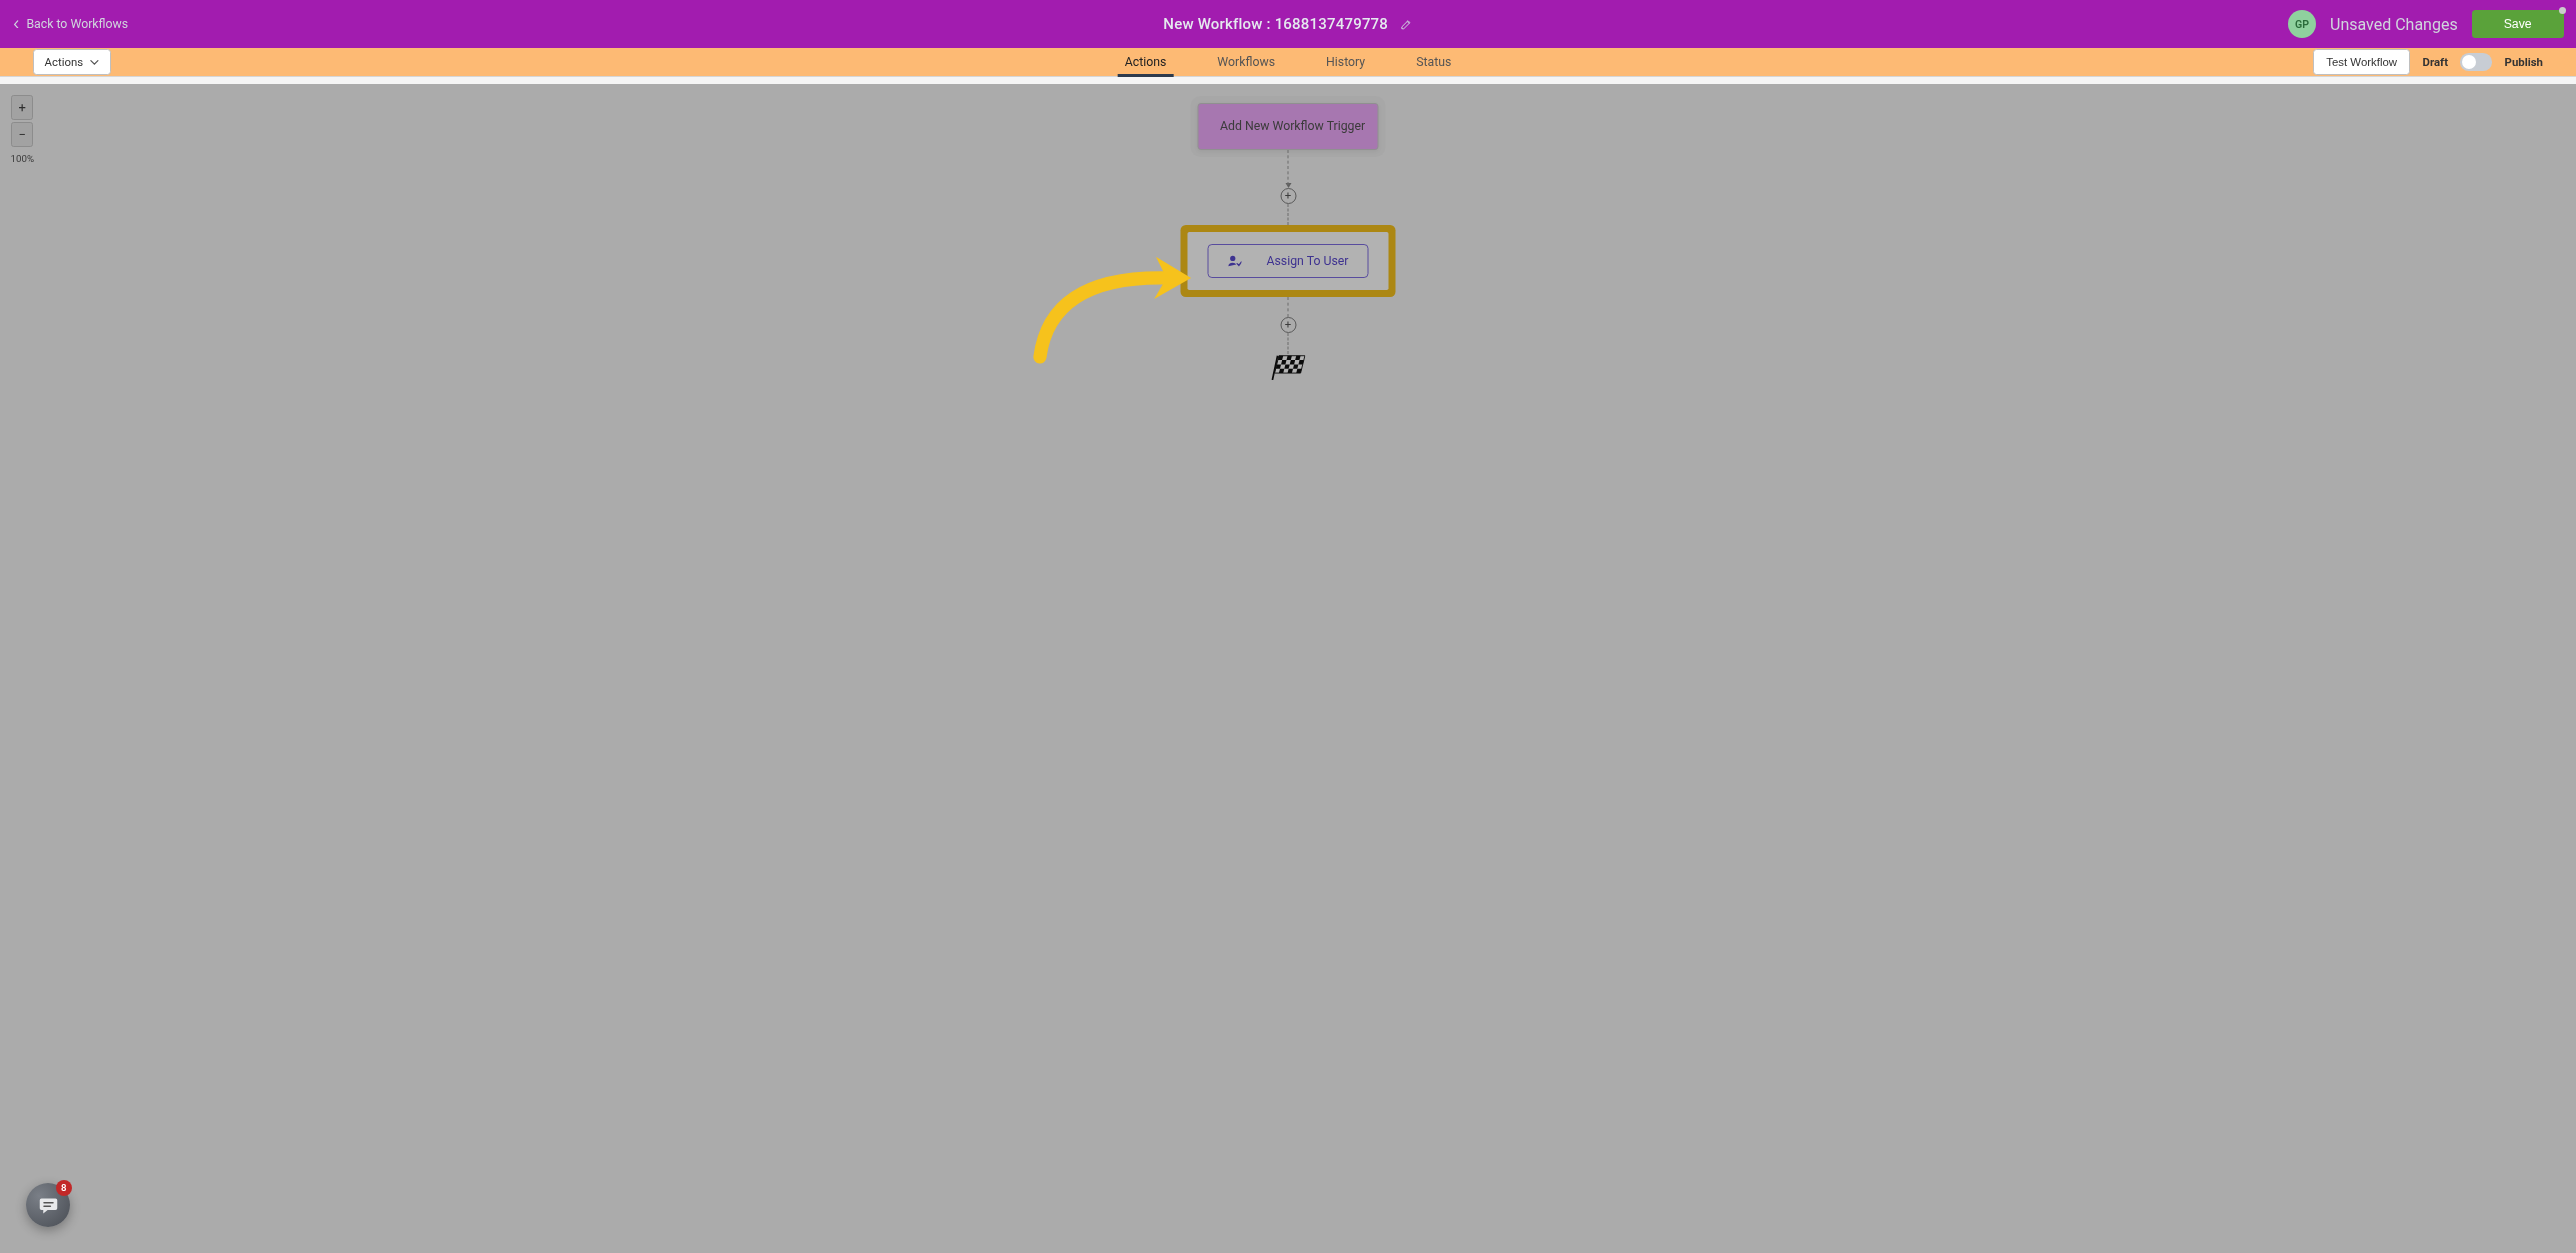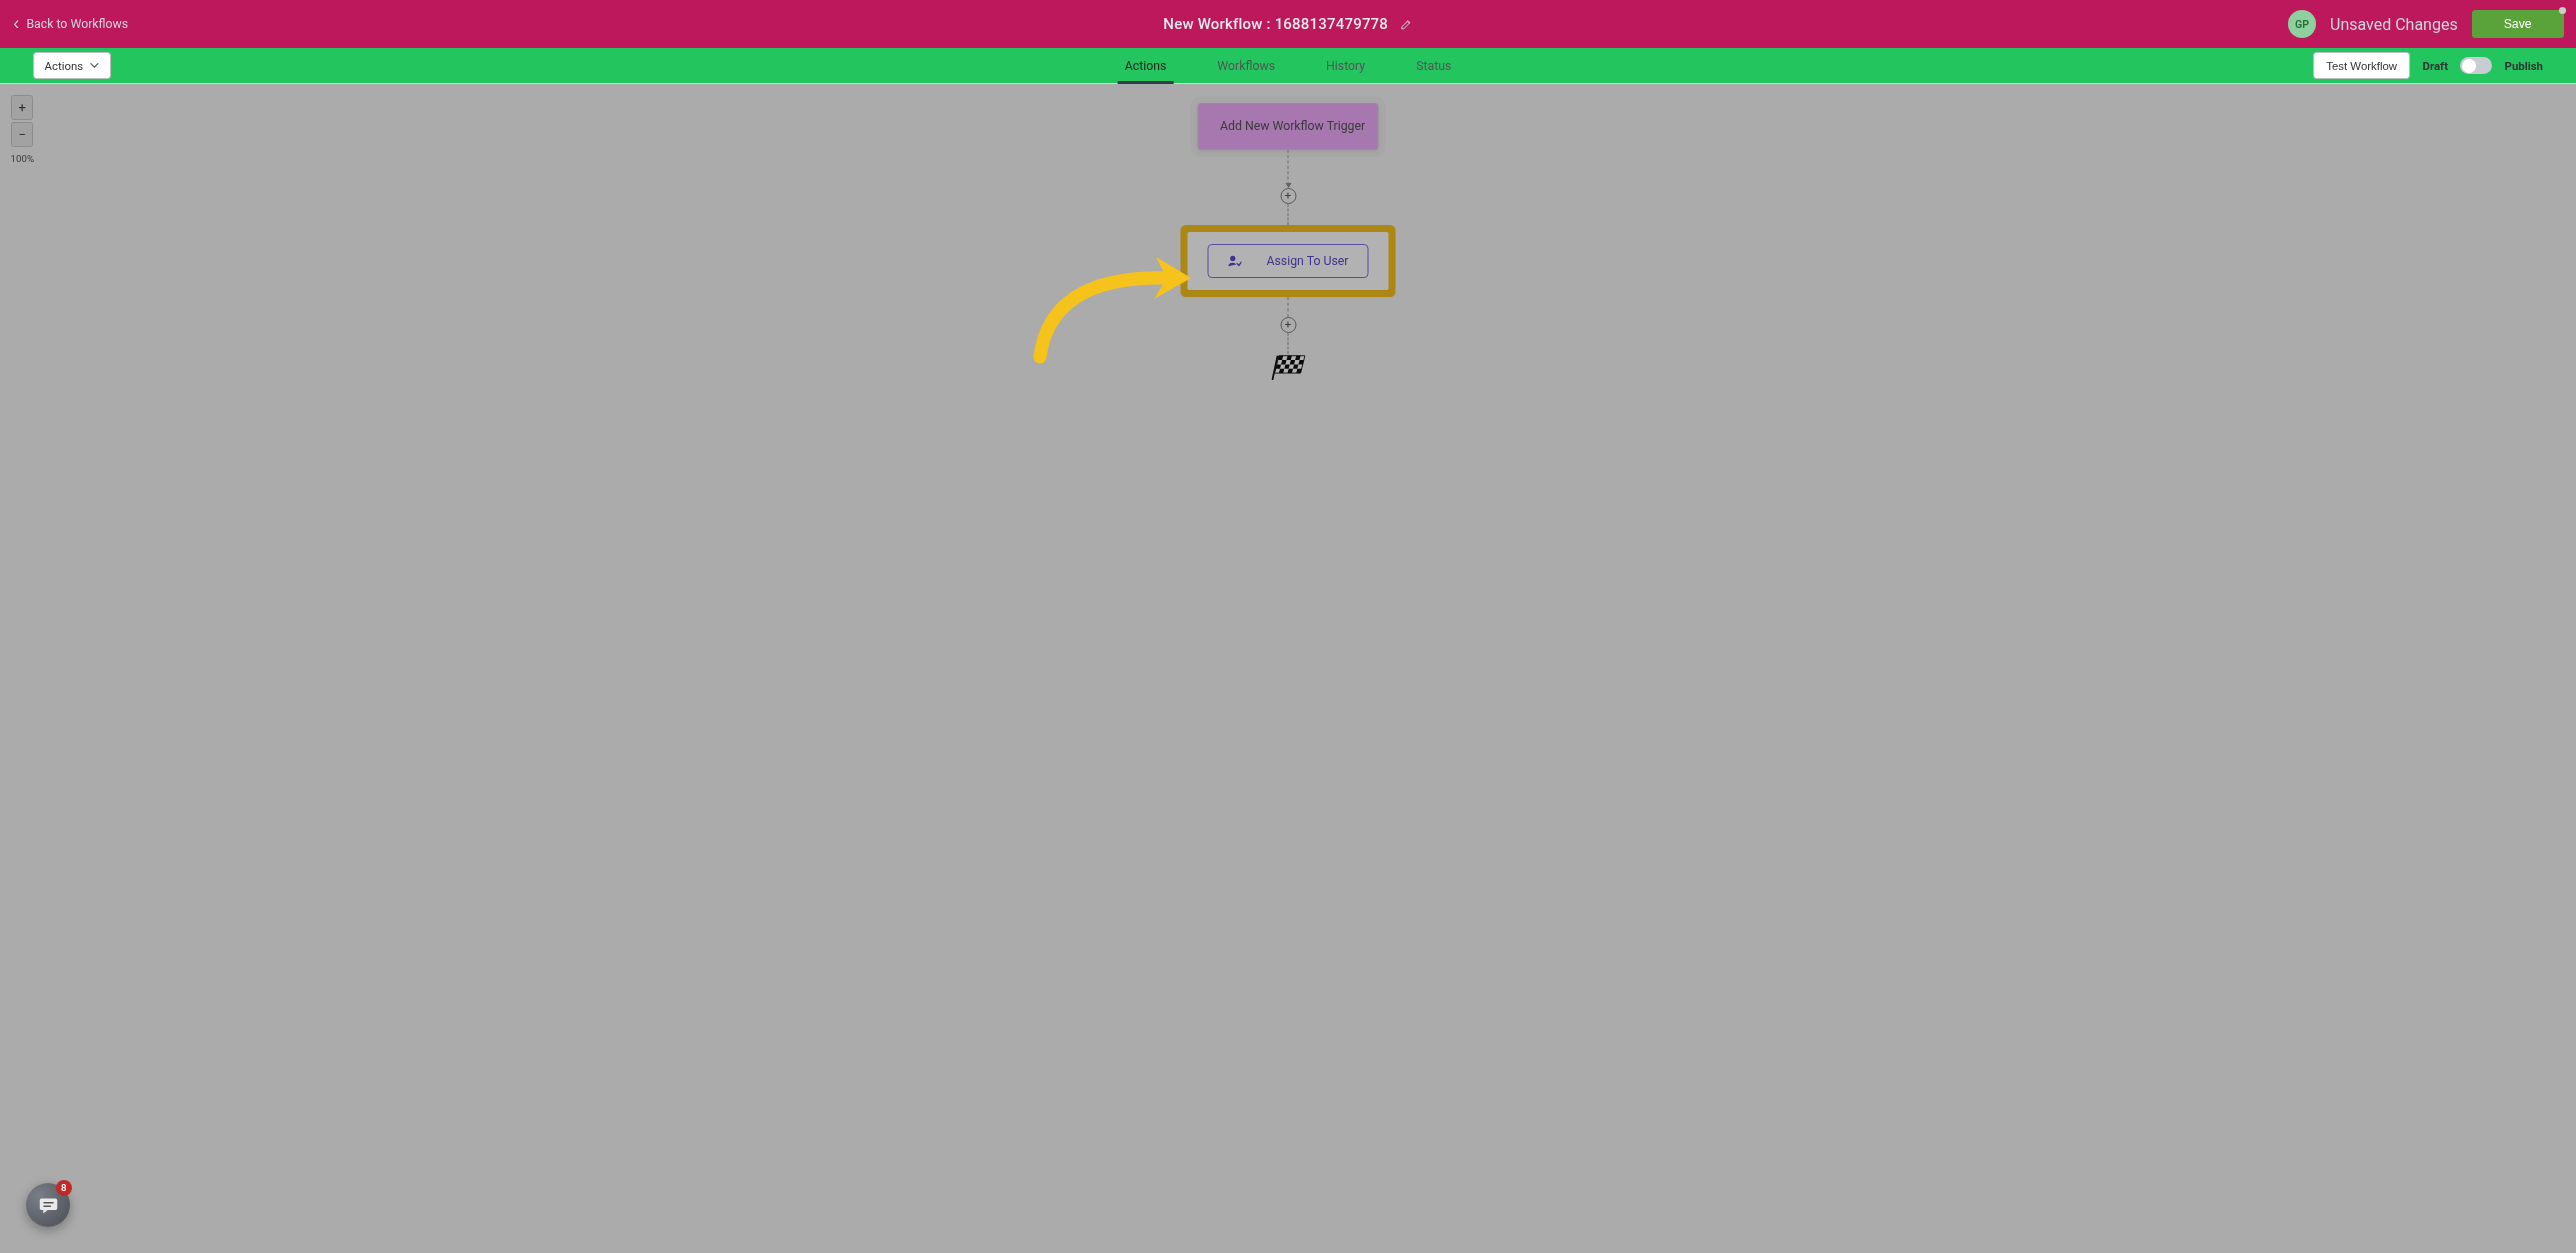--- a/index.html
+++ b/index.html
@@ -2,42 +2,42 @@
 <html style="font-size:14px"><head>
 <meta charset="utf-8">
 <style>
   * { box-sizing: border-box; margin: 0; padding: 0; }
   html, body { width: 100%; height: 100%; font-family: -apple-system, BlinkMacSystemFont, "Segoe UI", Roboto, Arial, sans-serif; overflow: hidden; }
   body { background: #f5f5f5; position: relative; }
 
   
   .top-header {
     height: 48px;
-    background: #be185d;
+    background: #a21caf;
     display: flex;
     align-items: center;
     justify-content: space-between;
     padding: 0 12.3px;
     color: #cfd6df;
   }
   .back-link { display: flex; align-items: center; gap: 5.3px; cursor: pointer; font-size: 12.3px; color: #d0d6dd; }
   .back-link svg { width: 8.8px; height: 8.8px; }
   .title-wrap { display: flex; align-items: center; gap: 12.3px; position: absolute; left: 50%; transform: translateX(-50%); }
   .title-text { font-size: 15px; font-weight: 500; color: #e5eaef; letter-spacing: 0.2px; }
   .edit-icon { width: 12.3px; height: 12.3px; cursor: pointer; }
   .right-cluster { display: flex; align-items: center; gap: 14px; }
   .avatar { width: 28px; height: 28px; border-radius: 50%; background: #8fd19e; color: #2a6b3a; display: flex; align-items: center; justify-content: center; font-size: 10.6px; font-weight: 600; }
   .unsaved { font-size: 16px; color: #d0d6dd; }
   .save-btn { position: relative; background: #5aa23a; color: #fff; border: none; border-radius: 3.5px; padding: 7px 32px; font-size: 12.3px; font-weight: 500; cursor: pointer; }
   .save-btn::before { content: ""; position: absolute; top: -2.6px; right: -2.6px; width: 7px; height: 7px; background: #ccc; border-radius: 50%; }
 
   
   .sub-bar {
-    height: 36px;
-    background: #22c55e;
+    height: 29px;
+    background: #fdba74;
     border-bottom: 0.9px solid #d6d6d6;
     display: flex;
     align-items: center;
     padding: 0 33px;
     position: relative;
   }
   .actions-dd {
     border: 0.9px solid #bfbfbf;
     border-radius: 3.5px;
     background: #fff;

